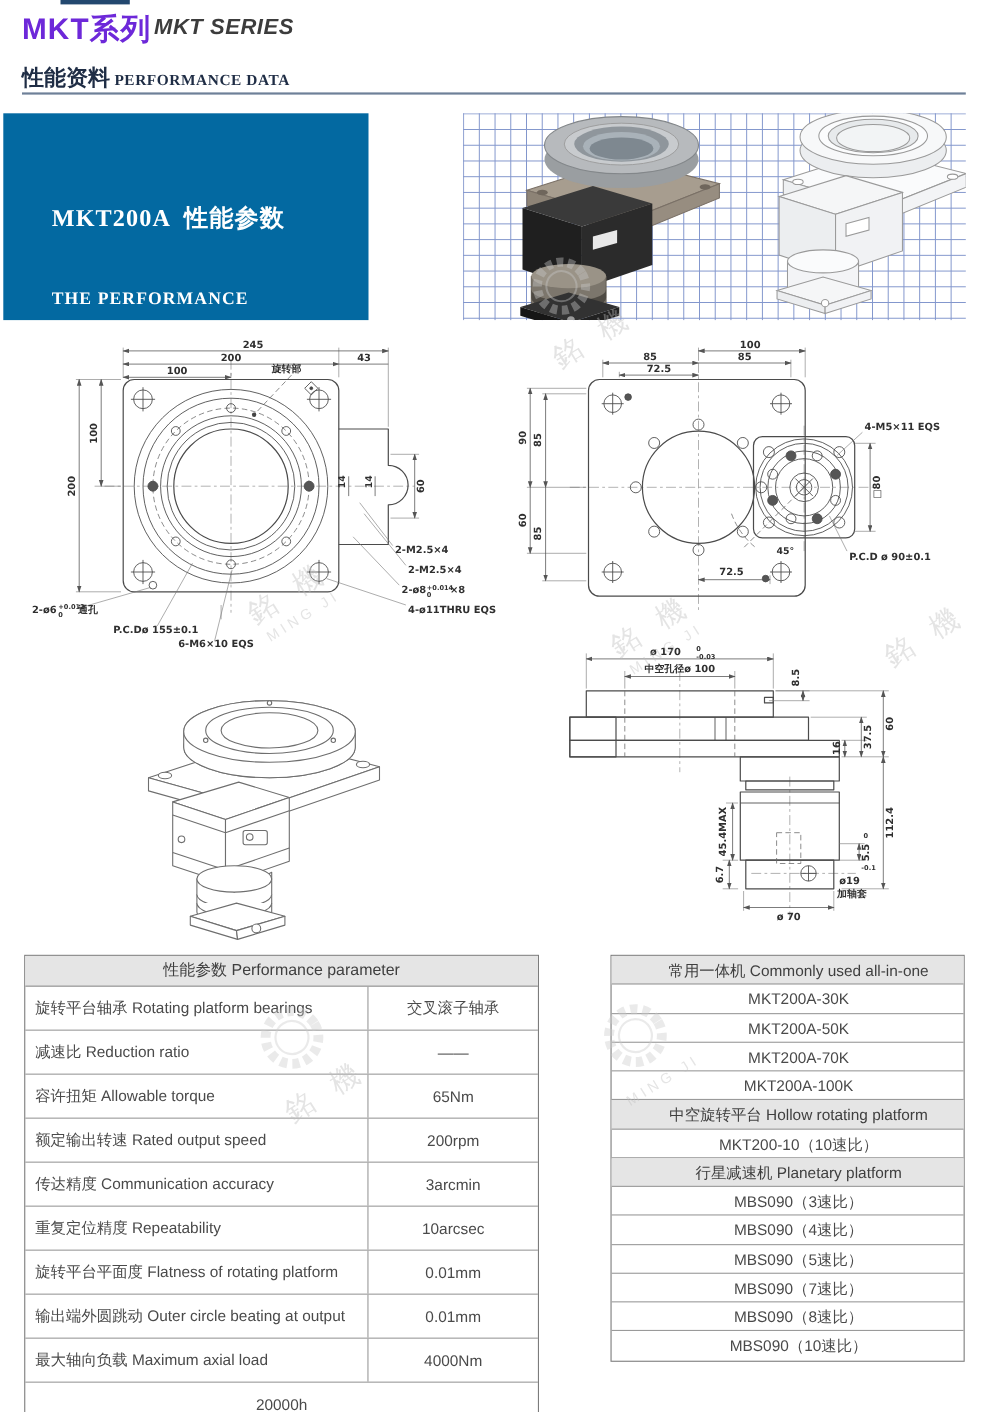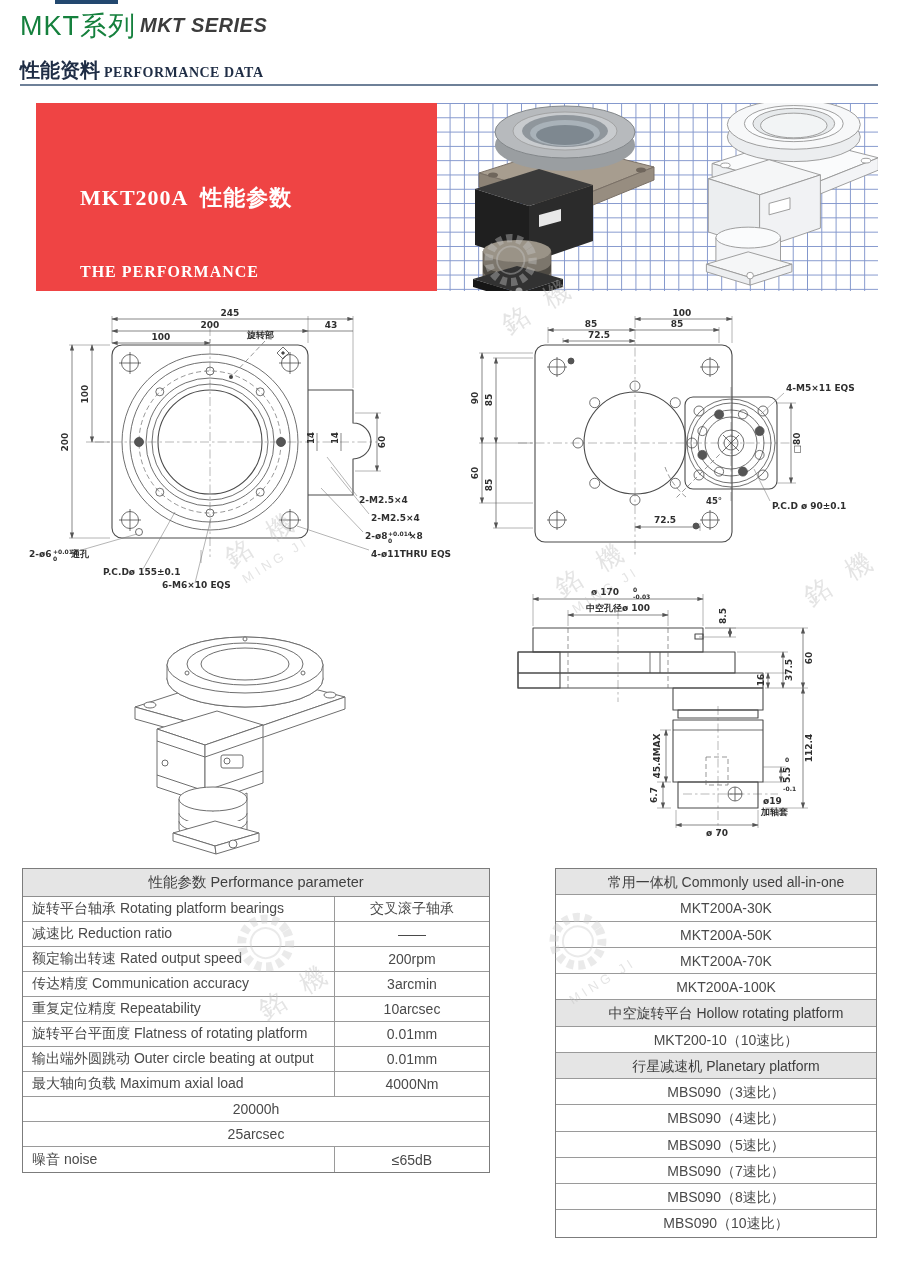--- a/index.html
+++ b/index.html
@@ -1,27 +1,27 @@
 <!DOCTYPE html>
 <html><head>
 <meta charset="utf-8">
 <style>
   html,body{margin:0;padding:0;background:#ffffff;}
   .page{position:relative;width:900px;height:1284px;background:#fff;overflow:hidden;
         font-family:"Liberation Sans","DejaVu Sans",sans-serif;color:#333;}
   
   .top-artifact{position:absolute;left:55px;top:0;width:63px;height:4px;background:#23486f;}
-  .title-cn{position:absolute;left:20px;top:8px;font-size:27px;font-weight:normal;color:#15803d;letter-spacing:1px;}
+  .title-cn{position:absolute;left:20px;top:8px;font-size:27px;font-weight:bold;color:#6d28d9;letter-spacing:1px;}
   .title-en{position:absolute;left:140px;top:14px;font-size:20px;font-weight:600;color:#3c3c3c;letter-spacing:.5px;font-style:italic;}
   .section-line{position:absolute;left:20px;top:57px;width:858px;font-family:"Liberation Serif","DejaVu Serif",serif;color:#1f2d45;}
   .section-cn{font-size:20px;font-weight:bold;}
   .section-en{font-size:14px;font-weight:bold;letter-spacing:.5px;}
   .rule{position:absolute;left:20px;top:84px;width:858px;height:2px;background:#6e8098;}
   
-  .banner{position:absolute;left:36px;top:103px;width:401px;height:188px;background:#ef4444;}
+  .banner{position:absolute;left:3px;top:103px;width:332px;height:188px;background:#0369a1;}
   .banner-text{position:absolute;left:44px;top:44px;color:#fff;font-family:"Liberation Serif","DejaVu Serif",serif;font-weight:bold;white-space:pre;}
   .bt1{font-size:22px;letter-spacing:1px;margin-bottom:10px;}
   .bt2{font-size:16px;letter-spacing:1px;line-height:26px;}
   .gridzone{position:absolute;left:421px;top:103px;width:457px;height:188px;background:#fff;
     background-image:linear-gradient(#8296cc 1px,transparent 1px),linear-gradient(90deg,#8296cc 1px,transparent 1px);
     background-size:14.3px 14.3px;}
   .products{position:absolute;left:421px;top:103px;}
   
   .draw{position:absolute;}
   .draw .ln{fill:none;stroke:#4b4b4b;stroke-width:1.1;stroke-linejoin:round;}
@@ -30,21 +30,21 @@
   .draw .dsh{fill:none;stroke:#6a6a6a;stroke-width:.7;stroke-dasharray:5 3;}
   .draw .dim{fill:none;stroke:#555;stroke-width:.7;}
   .draw .ext{fill:none;stroke:#777;stroke-width:.55;}
   .draw text{font-family:"DejaVu Sans","Liberation Sans",sans-serif;font-size:9px;fill:#2f2f2f;font-weight:600;}
   .draw text.sm{font-size:6px;font-weight:600;}
   .draw text.md{font-size:8.5px;}
   
   .tbl{position:absolute;border:1px solid #7c7c7c;box-sizing:border-box;background:#fff;font-size:14px;color:#4a4a4a;}
   .ltable{left:22px;top:868px;width:468px;}
   .ltable .hdr{height:27px;line-height:27px;background:#e5e5e5;border-bottom:1px solid #8f8f8f;text-align:center;font-size:14.5px;color:#3f3f3f;}
-  .lrow{display:flex;height:25px;border-bottom:1px solid #9a9a9a;box-sizing:border-box;}
+  .lrow{display:flex;height:40px;border-bottom:1px solid #9a9a9a;box-sizing:border-box;}
   .lrow:last-child{border-bottom:none;}
   .lrow .lab{flex:0 0 312px;border-right:1px solid #9a9a9a;display:flex;align-items:center;padding-left:9px;box-sizing:border-box;}
   .lrow .val{flex:1;display:flex;align-items:center;justify-content:center;}
   .rtable{left:555px;top:868px;width:322px;}
   .rrow{height:26.27px;line-height:26.27px;text-align:center;border-bottom:1px solid #9a9a9a;box-sizing:border-box;overflow:hidden;padding-left:20px;}
   .rrow:last-child{border-bottom:none;}
   .rrow.h{background:#e5e5e5;color:#3f3f3f;}
   
   .wm{position:absolute;opacity:.4;transform:rotate(-32deg);text-align:center;color:#bdbdbd;pointer-events:none;}
   .wm .wmt{font-size:26px;letter-spacing:8px;font-family:"Liberation Serif","DejaVu Serif",serif;}
@@ -447,20 +447,24 @@
     <div class="hdr">性能参数 Performance parameter</div>
     <div class="lrow">
         <div class="lab">旋转平台轴承 Rotating platform bearings</div>
         <div class="val">交叉滚子轴承</div>
       </div>
     <div class="lrow">
         <div class="lab">减速比 Reduction ratio</div>
         <div class="val">——</div>
       </div>
     <div class="lrow">
+        <div class="lab">容许扭矩 Allowable torque</div>
+        <div class="val">65Nm</div>
+      </div>
+    <div class="lrow">
         <div class="lab">额定输出转速 Rated output speed</div>
         <div class="val">200rpm</div>
       </div>
     <div class="lrow">
         <div class="lab">传达精度 Communication accuracy</div>
         <div class="val">3arcmin</div>
       </div>
     <div class="lrow">
         <div class="lab">重复定位精度 Repeatability</div>
         <div class="val">10arcsec</div>

